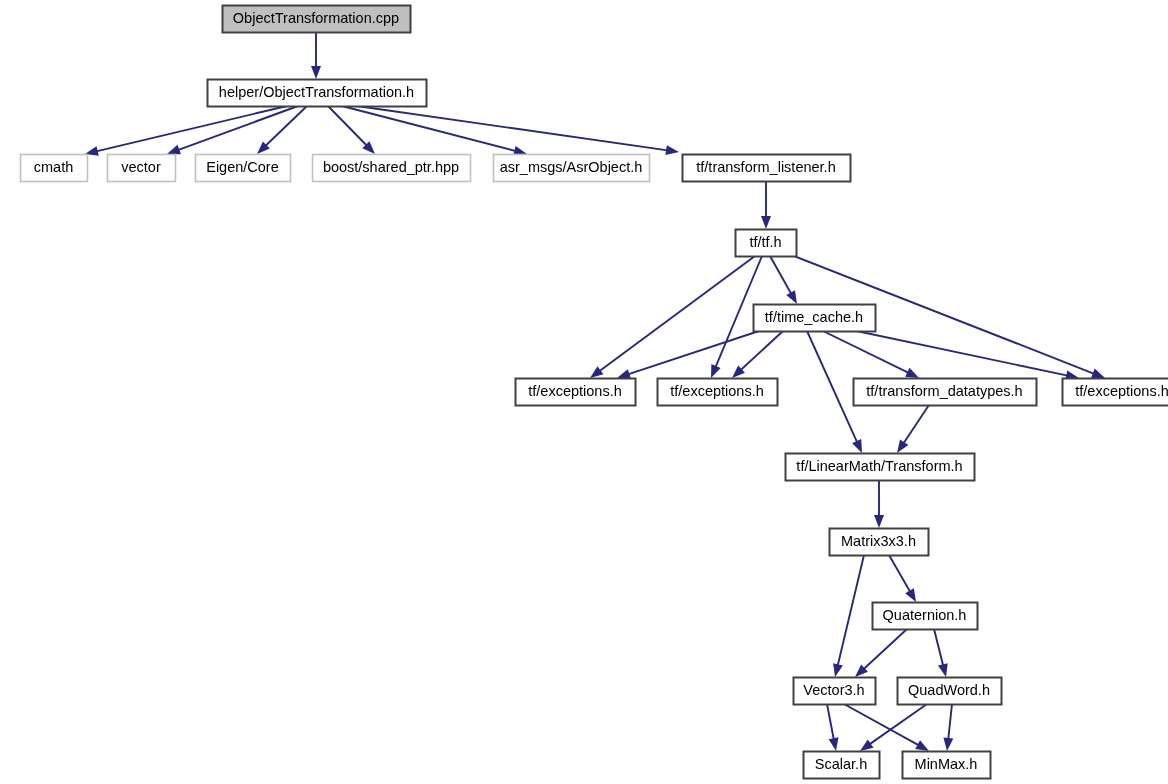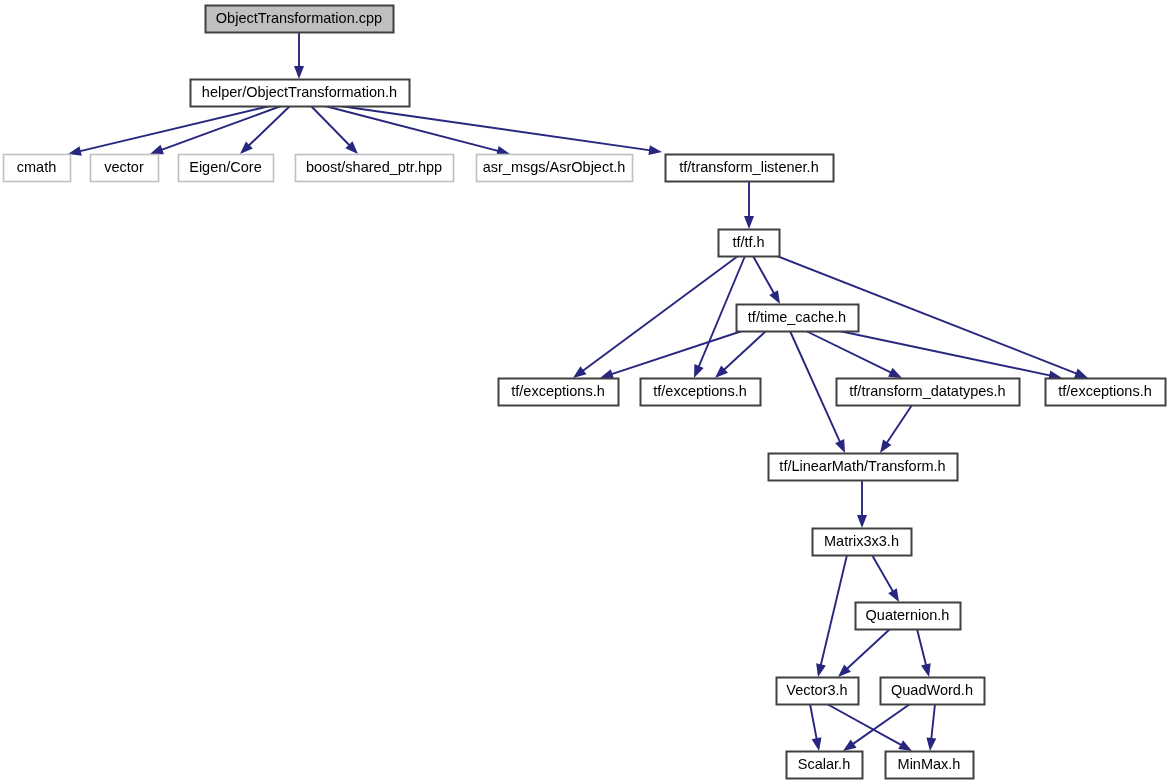--- a/index.html
+++ b/index.html
@@ -11,20 +11,21 @@
   body {
     width: 1168px;
     height: 784px;
     font-family: "Liberation Sans", sans-serif;
     overflow: hidden;
   }
   #graph-root {
     position: relative;
     width: 1080px;
     height: 784px;
+    margin-left: 17px;
   }
   svg#dep-graph {
     position: absolute;
     top: 0;
     left: 0;
     width: 1168px;
     height: 784px;
     display: block;
   }
   .node-box {

